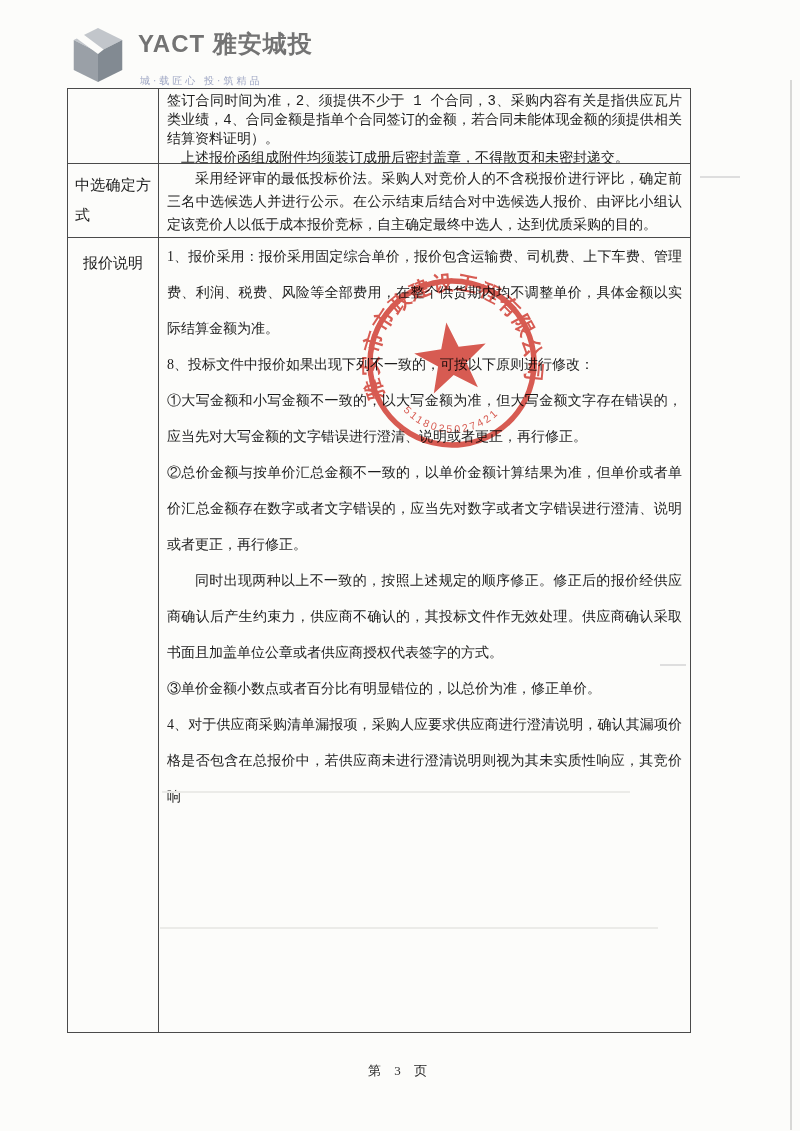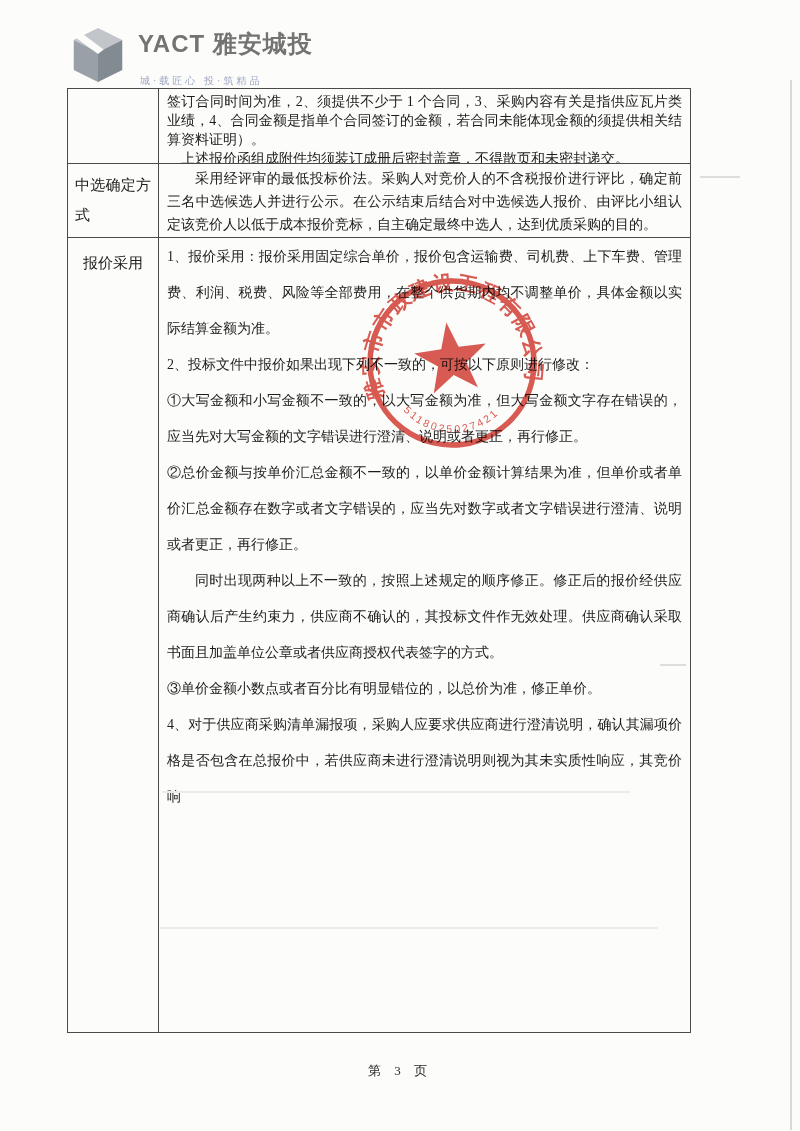--- a/index.html
+++ b/index.html
@@ -19,21 +19,21 @@
     font-size:10px;letter-spacing:3px;color:#9fa7c4;}
   
   .doc-table{position:absolute;left:67px;top:88px;width:624px;border:1.5px solid #4a4a4a;
     border-bottom:1.5px solid #4a4a4a;box-sizing:border-box;}
   .t-row{display:flex;box-sizing:border-box;}
   .t-row + .t-row{border-top:1.5px solid #4a4a4a;}
   .cell-label{width:91px;flex:0 0 91px;border-right:1.5px solid #4a4a4a;box-sizing:border-box;
     display:flex;align-items:center;justify-content:center;text-align:justify;
     font-size:15px;line-height:30px;padding:0 7px;}
   .cell-content{flex:1;box-sizing:border-box;overflow:hidden;text-align:justify;}
-  .row1{height:73.5px;}
+  .row1{height:73.5px;font-family:Liberation Mono, monospace;}
   .row1 .cell-content{font-size:14px;line-height:19px;padding:3px 8px 0 8px;}
   .row2{height:74px;}
   .row2 .cell-content{font-size:14px;line-height:23px;padding:3px 8px 0 8px;text-indent:2em;}
   .row3{height:795px;}
   .row3 .cell-label{align-items:flex-start;padding-top:14px;line-height:22px;}
   .row3 .cell-content{font-size:14px;line-height:36px;padding:1px 8px 0 8px;}
   .para{margin:0;}
   .indent-1{text-indent:1em;}
   .indent-2{text-indent:2em;}
   
@@ -71,24 +71,24 @@
         <p class="para indent-1">上述报价函组成附件均须装订成册后密封盖章，不得散页和未密封递交。</p>
       </div>
     </div>
 
     <div class="t-row row2">
       <div class="cell-label">中选确定方式</div>
       <div class="cell-content">采用经评审的最低投标价法。采购人对竞价人的不含税报价进行评比，确定前三名中选候选人并进行公示。在公示结束后结合对中选候选人报价、由评比小组认定该竞价人以低于成本报价竞标，自主确定最终中选人，达到优质采购的目的。</div>
     </div>
 
     <div class="t-row row3">
-      <div class="cell-label">报价采用</div>
+      <div class="cell-label">报价说明</div>
       <div class="cell-content">
         <p class="para">1、报价采用：报价采用固定综合单价，报价包含运输费、司机费、上下车费、管理费、利润、税费、风险等全部费用，在整个供货期内均不调整单价，具体金额以实际结算金额为准。</p>
-        <p class="para">2、投标文件中报价如果出现下列不一致的，可按以下原则进行修改：</p>
+        <p class="para">8、投标文件中报价如果出现下列不一致的，可按以下原则进行修改：</p>
         <p class="para">①大写金额和小写金额不一致的，以大写金额为准，但大写金额文字存在错误的，应当先对大写金额的文字错误进行澄清、说明或者更正，再行修正。</p>
         <p class="para">②总价金额与按单价汇总金额不一致的，以单价金额计算结果为准，但单价或者单价汇总金额存在数字或者文字错误的，应当先对数字或者文字错误进行澄清、说明或者更正，再行修正。</p>
         <p class="para indent-2">同时出现两种以上不一致的，按照上述规定的顺序修正。修正后的报价经供应商确认后产生约束力，供应商不确认的，其投标文件作无效处理。供应商确认采取书面且加盖单位公章或者供应商授权代表签字的方式。</p>
         <p class="para">③单价金额小数点或者百分比有明显错位的，以总价为准，修正单价。</p>
         <p class="para">4、对于供应商采购清单漏报项，采购人应要求供应商进行澄清说明，确认其漏项价格是否包含在总报价中，若供应商未进行澄清说明则视为其未实质性响应，其竞价响</p>
       </div>
     </div>
 
   </div>
 

